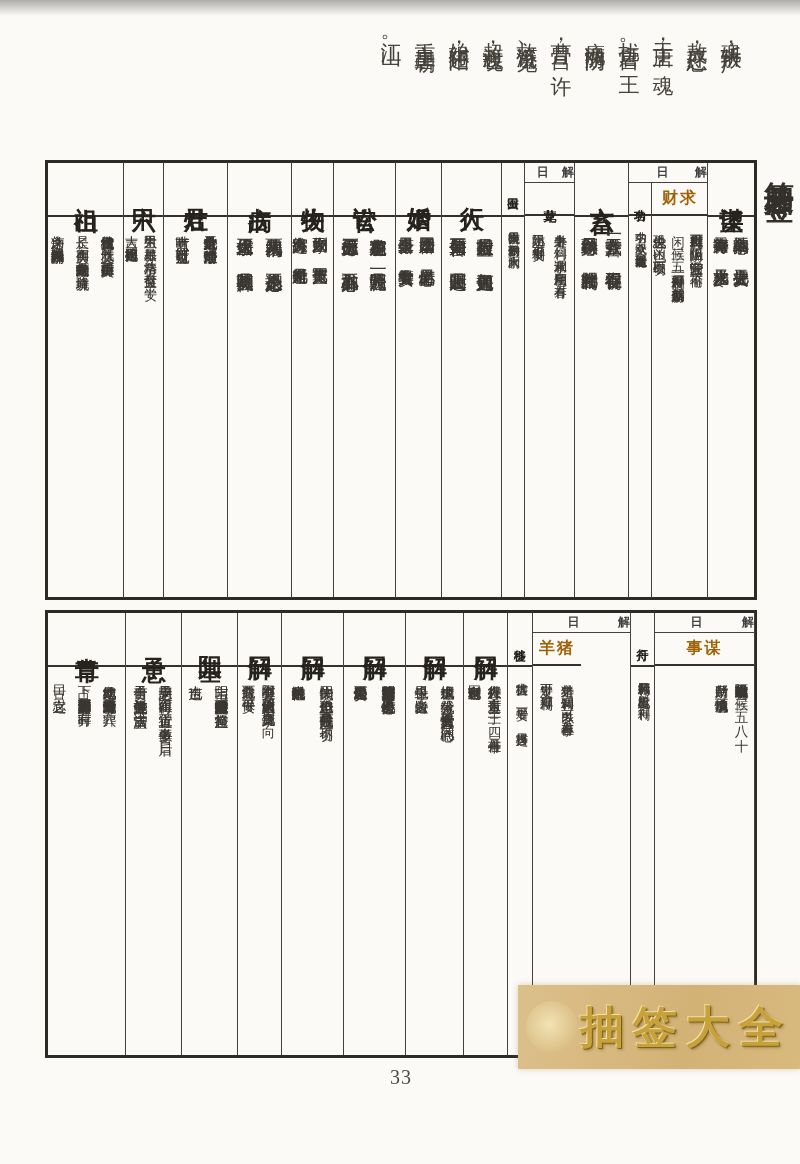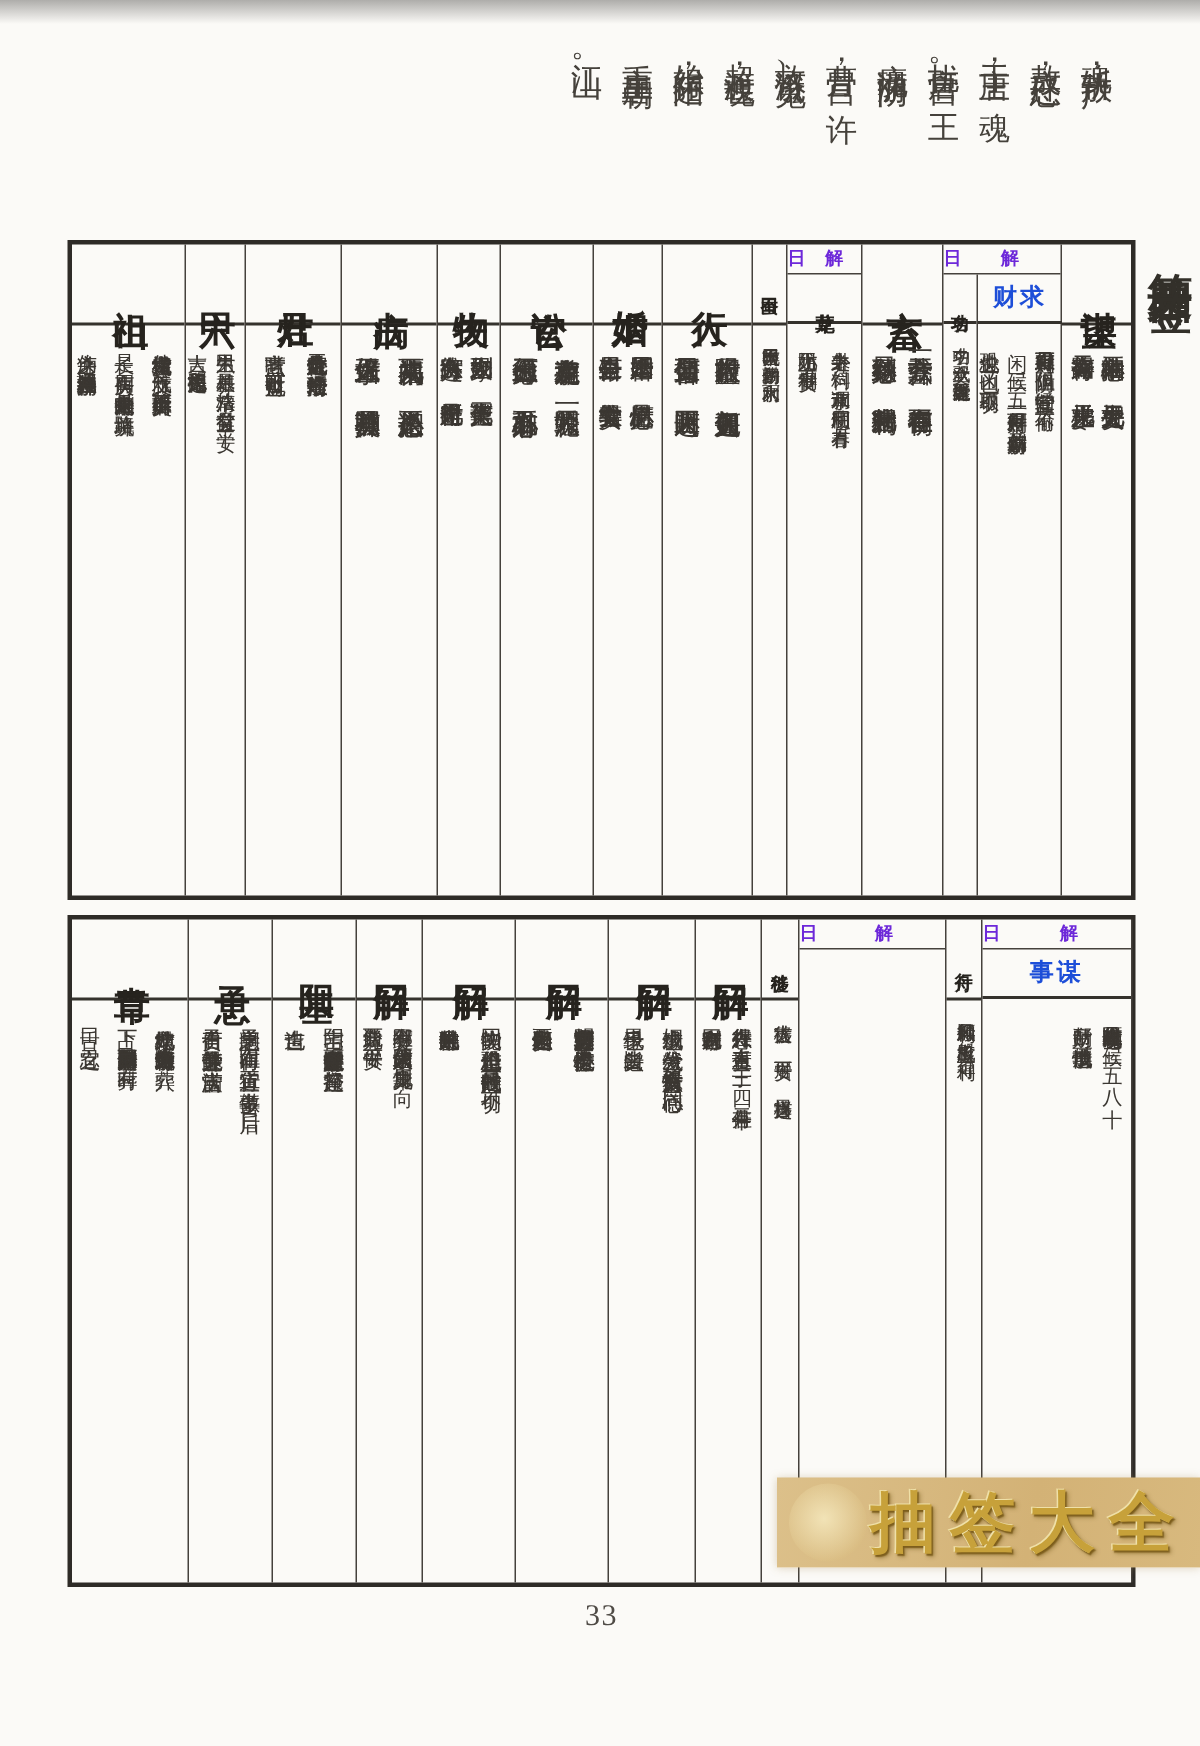--- a/index.html
+++ b/index.html
@@ -22,30 +22,30 @@
   .col{display:flex;flex-direction:column;border-right:1px solid #45413c;box-sizing:border-box;flex:0 0 auto;}
   .col:last-child{border-right:none;}
   .grp{display:flex;flex-direction:column;border-right:1px solid #45413c;box-sizing:border-box;flex:0 0 auto;}
   .grp .ginner{display:flex;flex:1;align-items:stretch;}
   .grp .ginner .col:last-child{border-right:none;}
   .hdr{height:54px;min-height:54px;display:flex;align-items:center;justify-content:center;
        border-bottom:2px solid #35322d;box-sizing:border-box;}
   .hdr-short{height:33px;min-height:33px;display:flex;align-items:center;justify-content:center;
        border-bottom:2px solid #35322d;box-sizing:border-box;}
   .strip{height:16px;min-height:20px;border-bottom:1px solid #45413c;display:flex;align-items:center;
-       justify-content:flex-start;font-size:12px;font-weight:bold;color:#6d28d9;box-sizing:border-box;}
+       justify-content:flex-end;font-size:12px;font-weight:bold;color:#404040;box-sizing:border-box;}
   .hlabel{font-size:24px;line-height:25px;font-weight:bold;color:#26231e;letter-spacing:1px;}
   .hlabel-sm{font-size:12px;line-height:12px;font-weight:bold;color:#26231e;}
-  .hlabel-h{font-weight:bold;color:#1d4ed8;font-size:16px;letter-spacing:2px;}
+  .hlabel-h{font-weight:bold;color:#a16207;font-size:16px;letter-spacing:2px;}
   .body{flex:1;padding:8px 3px 4px 0;box-sizing:border-box;overflow:hidden;color:#3b3732;}
   
   .pageno{position:absolute;left:369px;top:1066px;width:64px;text-align:center;
        font-size:20px;color:#4f4b46;letter-spacing:1px;}
   
-  .wm{position:absolute;left:518px;top:985px;width:282px;height:60px;z-index:5;
+  .wm{position:absolute;left:518px;top:985px;width:282px;height:84px;z-index:5;
        background:linear-gradient(100deg,#dcc08a,#d3b276 60%,#d8b97e);
        display:flex;align-items:center;box-shadow:0 0 6px rgba(160,130,70,.35);}
   .wm-emblem{width:52px;height:52px;margin-left:8px;border-radius:50%;flex:0 0 auto;
        background:radial-gradient(circle at 45% 45%, rgba(243,229,185,.95), rgba(222,196,134,.25) 70%, transparent 75%);}
   .wm-text{font-size:44px;font-weight:bold;letter-spacing:9px;margin-left:2px;white-space:nowrap;
        color:#c7a13a;text-shadow:-1px -1px 0 #efe0a8, 1px 1px 1px #7c5d1b, 2px 2px 3px rgba(110,85,25,.45);}
 </style>
 </head>
 <body>
 
@@ -261,20 +261,27 @@
         <span class="hlabel-sm v">移徙</span>
       </div>
     <div class="body v" style="font-size:12.5px;line-height:14px;padding-top:6px">移徙大吉　　平安可居　　择吉日移之</div>
   </div>
 
   <div class="grp" style="width:98px">
     <div class="strip">
         <span style="letter-spacing:3.2em;margin-right:-3.2em">日解</span>
       </div>
     <div class="ginner">
+      <div class="col" style="width:48px">
+        <div class="hdr-short">
+            <span class="hlabel-h">羊猪</span>
+          </div>
+        <div class="body v" style="font-size:13px;line-height:21px">猪羊之卦　饲料调和　可以多养　但春月有小
+定可平安　可得厚利</div>
+      </div>
     </div>
   </div>
 
   <div class="col" style="width:24px">
     <div class="hdr">
         <span class="hlabel-sm v">行舟</span>
       </div>
     <div class="body v" style="font-size:12.5px;line-height:14px;padding-top:6px">行船顺风得利　应趁机出般　可得利</div>
   </div>
 

